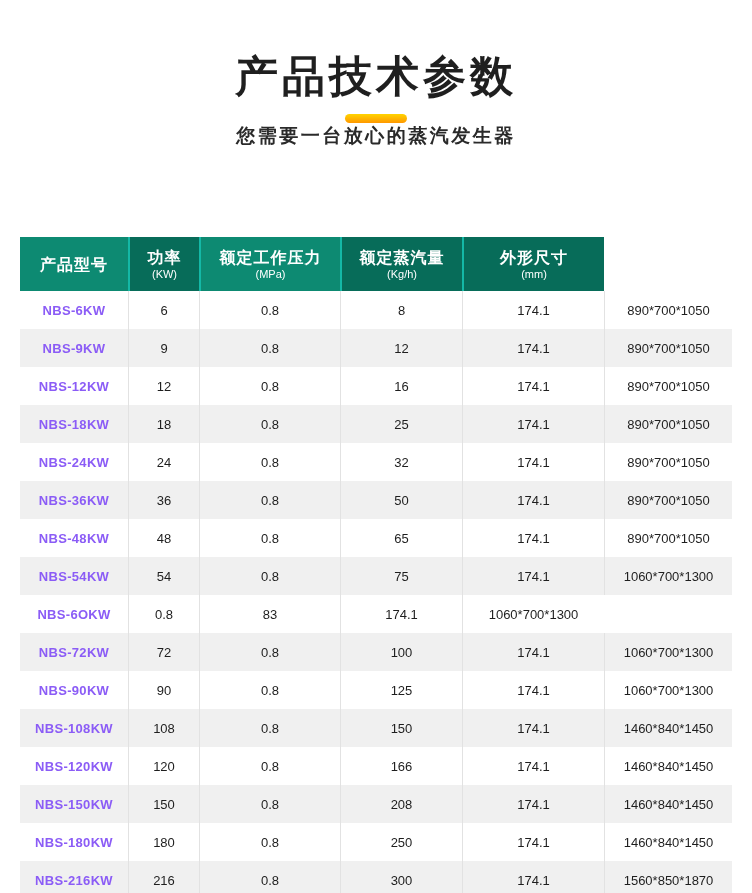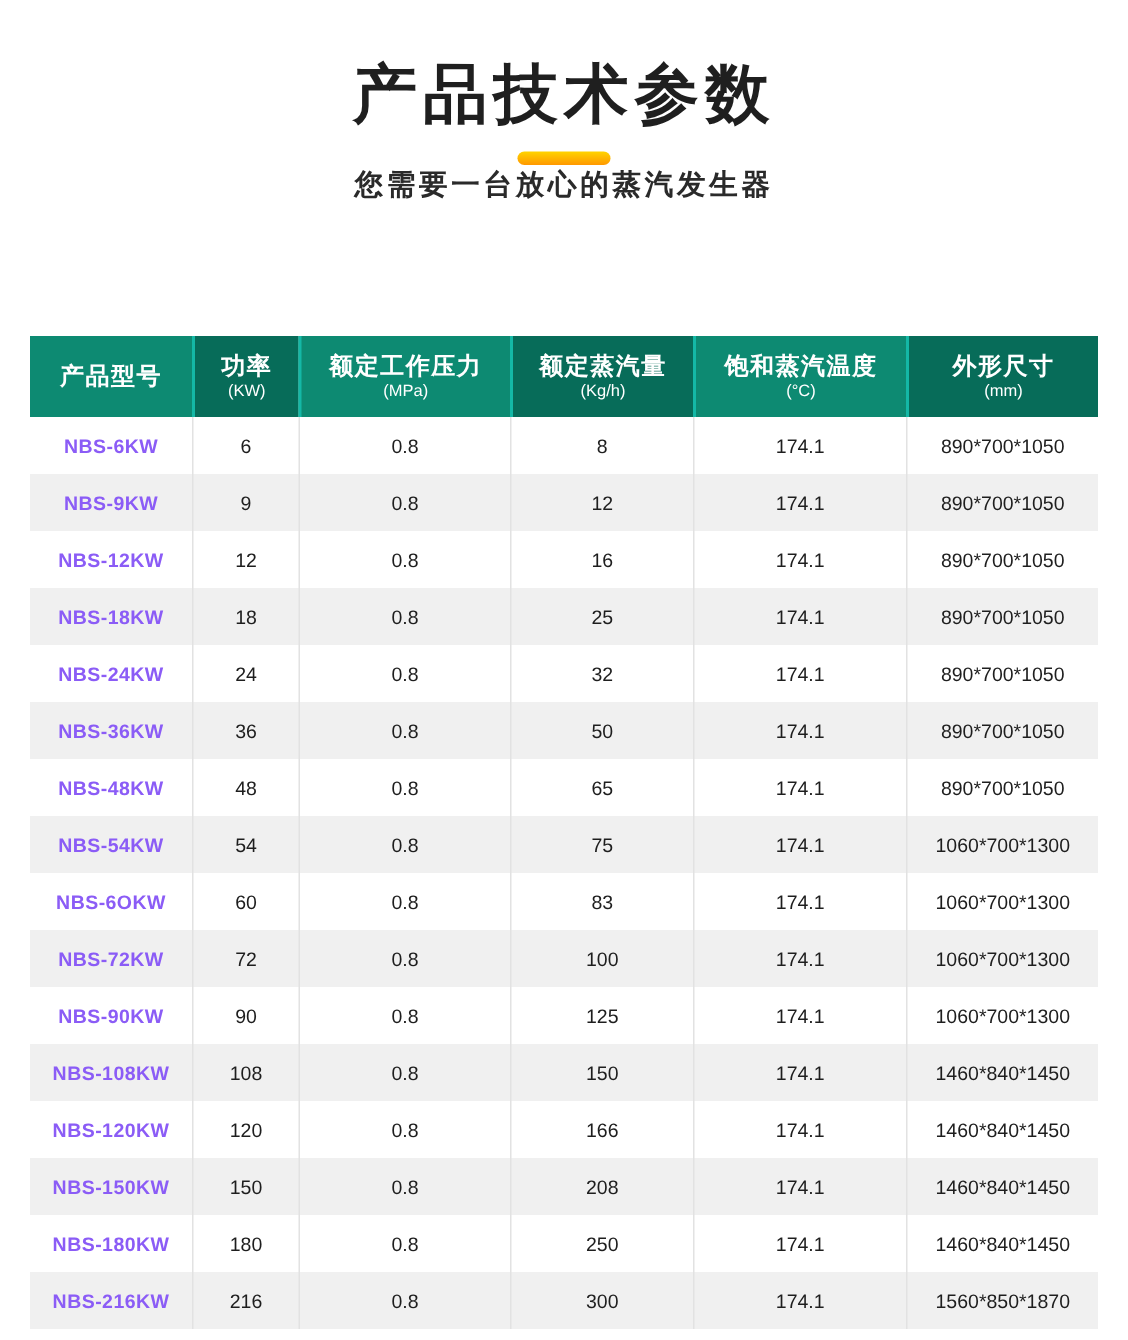--- a/index.html
+++ b/index.html
@@ -7,21 +7,21 @@
   body {
     height: 893px;
     overflow: hidden;
     font-family: "Liberation Sans", "DejaVu Sans", sans-serif;
     -webkit-font-smoothing: antialiased;
   }
 
   
   .hero { text-align: center; }
   .page-title {
-    padding-top: 39px;
+    padding-top: 52px;
     font-size: 43px;
     font-weight: 900;
     letter-spacing: 4px;
     color: #1f1f1f;
     line-height: 1.15;
   }
   .accent-bar {
     width: 62px;
     height: 9px;
     border-radius: 5px;
@@ -93,24 +93,20 @@
       <span class="th-unit">(KW)</span>
     </div>
     <div class="th light">
       <span class="th-label">额定工作压力</span>
       <span class="th-unit">(MPa)</span>
     </div>
     <div class="th dark">
       <span class="th-label">额定蒸汽量</span>
       <span class="th-unit">(Kg/h)</span>
     </div>
-    <div class="th light">
-      <span class="th-label">饱和蒸汽温度</span>
-      <span class="th-unit">(°C)</span>
-    </div>
     <div class="th dark">
       <span class="th-label">外形尺寸</span>
       <span class="th-unit">(mm)</span>
     </div>
   </div>
   <div class="tbody">
   <div class="grid-row">
     <div class="cell model">NBS-6KW</div>
     <div class="cell">6</div>
     <div class="cell">0.8</div>
@@ -177,21 +173,20 @@
     <div class="cell model">NBS-54KW</div>
     <div class="cell">54</div>
     <div class="cell">0.8</div>
     <div class="cell">75</div>
     <div class="cell">174.1</div>
     <div class="cell">1060*700*1300</div>
   </div>
 
   <div class="grid-row">
     <div class="cell model">NBS-6OKW</div>
-    <div class="cell">60</div>
     <div class="cell">0.8</div>
     <div class="cell">83</div>
     <div class="cell">174.1</div>
     <div class="cell">1060*700*1300</div>
   </div>
 
   <div class="grid-row">
     <div class="cell model">NBS-72KW</div>
     <div class="cell">72</div>
     <div class="cell">0.8</div>

